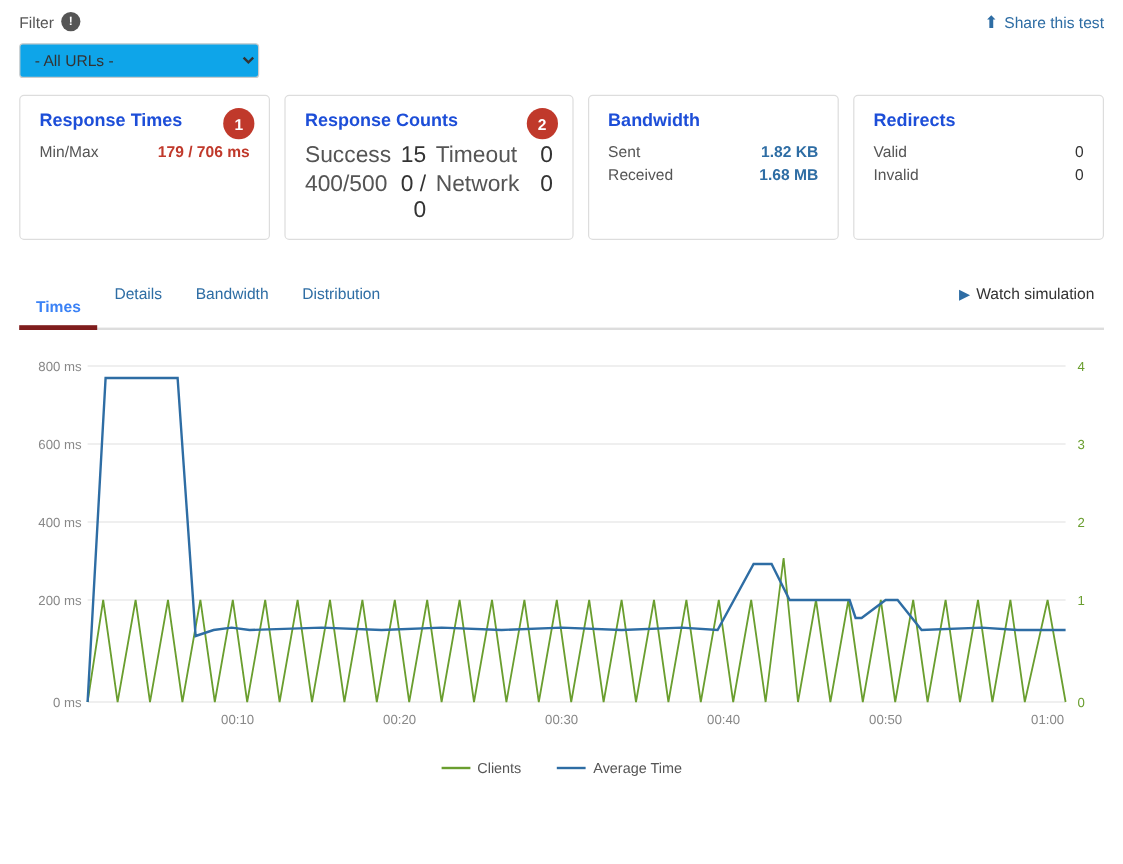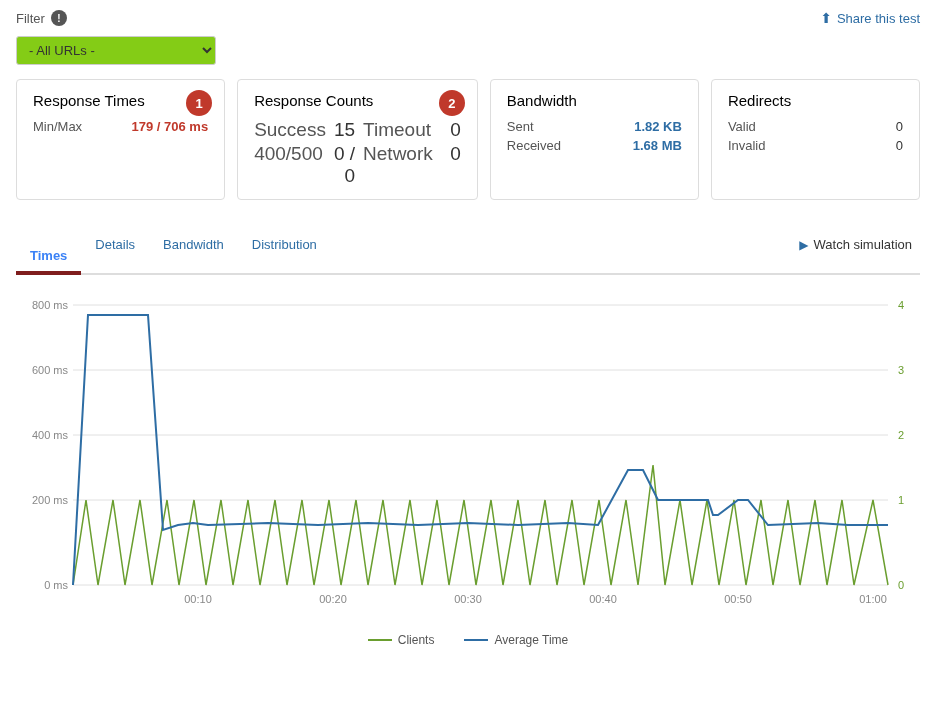--- a/index.html
+++ b/index.html
@@ -4,25 +4,25 @@
   <style>
     * { box-sizing: border-box; margin: 0; padding: 0; }
     body { font-family: Arial, sans-serif; font-size: 13px; color: #333; background: #fff; padding: 10px 16px; }
 
     .top-bar { display: flex; justify-content: space-between; align-items: center; margin-bottom: 10px; }
     .filter-label { display: flex; align-items: center; gap: 6px; font-size: 13px; color: #555; }
     .info-icon { display: inline-flex; align-items: center; justify-content: center; width: 16px; height: 16px; background: #555; color: #fff; border-radius: 50%; font-size: 10px; font-weight: bold; }
     .share-link { display: flex; align-items: center; gap: 5px; color: #2e6da4; font-size: 13px; cursor: pointer; text-decoration: none; }
     .share-icon { font-size: 14px; }
 
-    .url-select { width: 200px; padding: 5px 8px; border: 1px solid #ccc; border-radius: 3px; font-size: 13px; color: #333; background: #84cc16; margin-bottom: 14px; }
+    .url-select { width: 200px; padding: 5px 8px; border: 1px solid #ccc; border-radius: 3px; font-size: 13px; color: #333; background: #0ea5e9; margin-bottom: 14px; }
 
     .cards { display: flex; gap: 12px; margin-bottom: 16px; }
     .card { border: 1px solid #ddd; border-radius: 4px; padding: 12px 16px; flex: 1; position: relative; }
-    .card-title { font-size: 15px; font-weight: normal; color: #000000; margin-bottom: 10px; }
+    .card-title { font-size: 15px; font-weight: bold; color: #1d4ed8; margin-bottom: 10px; }
     .badge { display: inline-flex; align-items: center; justify-content: center; width: 26px; height: 26px; background: #c0392b; color: #fff; border-radius: 50%; font-size: 13px; font-weight: bold; position: absolute; top: 10px; right: 12px; }
     .card-row { display: flex; justify-content: space-between; margin-bottom: 4px; font-size: 13px; }
     .card-label { color: #555; }
     .card-value { color: #c0392b; font-weight: bold; }
     .card-value-black { color: #333; }
     .card-value-blue { color: #2e6da4; font-weight: bold; }
 
     .response-counts-grid { display: grid; grid-template-columns: 1fr 1fr; gap: 2px 8px; }
     .rc-item { display: flex; justify-content: space-between; gap: 8px; font-size: 19px; }
     .rc-label { color: #555; }

